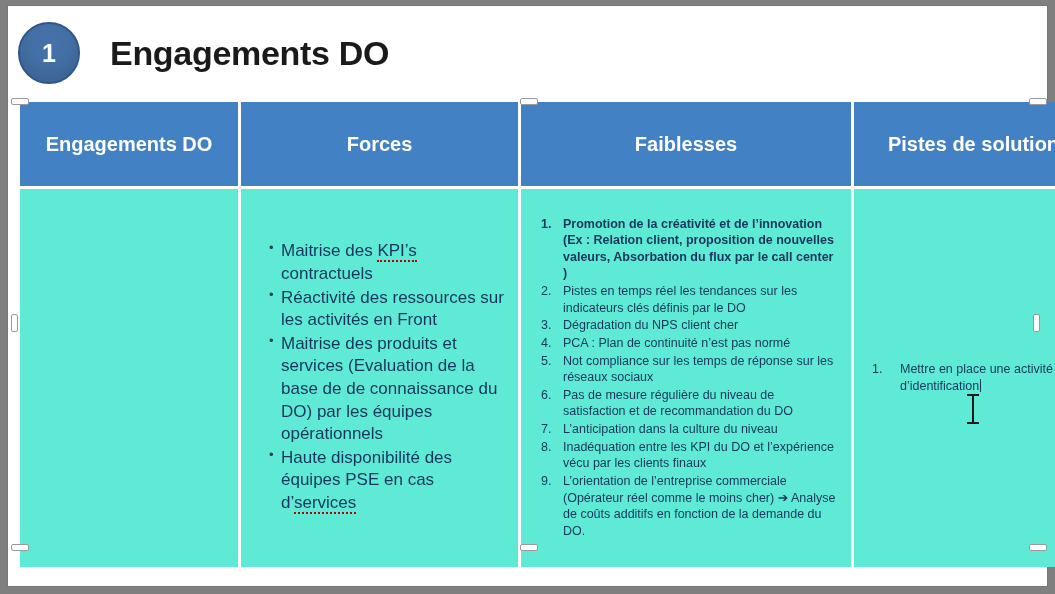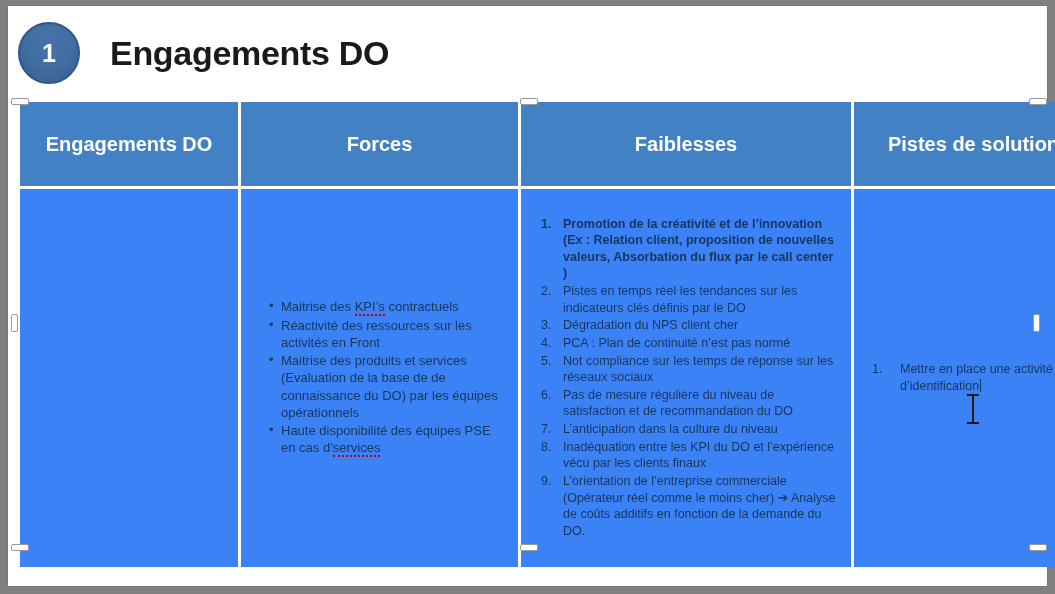--- a/index.html
+++ b/index.html
@@ -75,21 +75,21 @@
     font-weight: bold;
     height: 84px;
     vertical-align: middle;
     text-align: center;
     border-right: 3px solid #ffffff;
     border-bottom: 3px solid #ffffff;
     padding: 0 6px;
   }
   table.matrix th:last-child { border-right: none; }
   table.matrix td {
-    background: #3b82f6;
+    background: #5eead4;
     vertical-align: middle;
     border-right: 3px solid #ffffff;
     padding: 10px 12px;
     height: 358px;
     font-size: 12.5px;
     color: #17365d;
     line-height: 1.33;
   }
   table.matrix td:last-child { border-right: none; }
 
@@ -101,21 +101,21 @@
   
   ul.bullets {
     margin: 0;
     padding: 0 0 0 16px;
     list-style: none;
   }
   ul.bullets li {
     position: relative;
     margin: 0 0 1px 0;
     padding-left: 12px;
-    font-size: 13px;
+    font-size: 17px;
     color: #17365d;
     line-height: 1.33;
   }
   ul.bullets li:before {
     content: "\2022";
     position: absolute;
     left: 0;
     top: -1px;
     font-size: 13px;
     color: #17365d;

